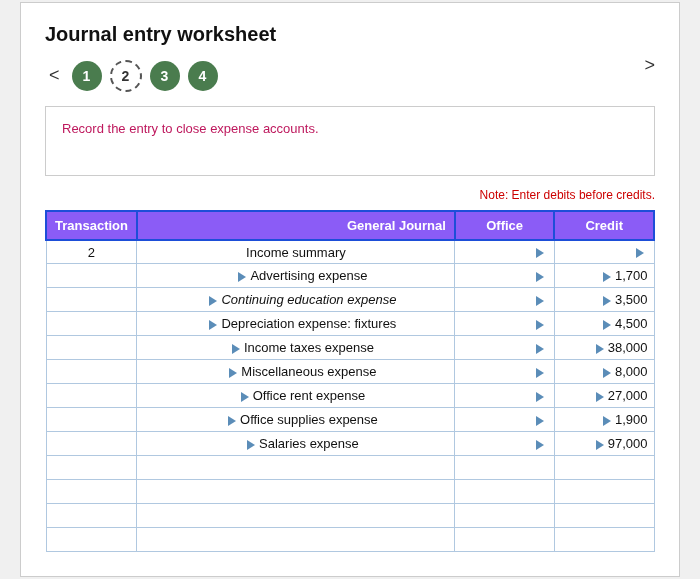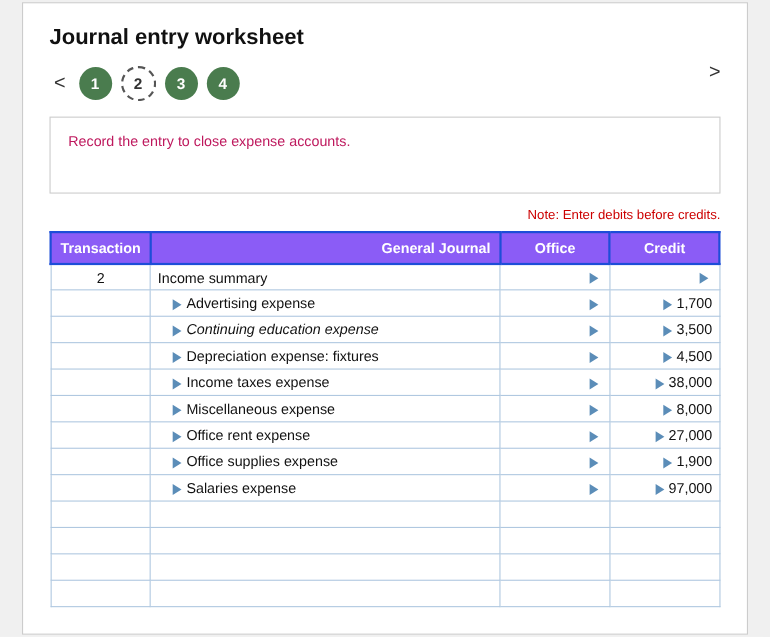--- a/index.html
+++ b/index.html
@@ -95,20 +95,21 @@
       border: 2px solid #1d4ed8;
       text-align: center;
     }
     thead tr th.left { text-align: right; }
     tbody tr td {
       border: 1px solid #b0c8e0;
       padding: 3px 6px;
       height: 24px;
       vertical-align: middle;
       color: #111;
+      text-align: center;
     }
     tbody tr td.transaction-col {
       text-align: center;
       width: 80px;
     }
     tbody tr td.journal-col {
       width: 320px;
     }
     tbody tr td.debit-col {
       width: 100px;

